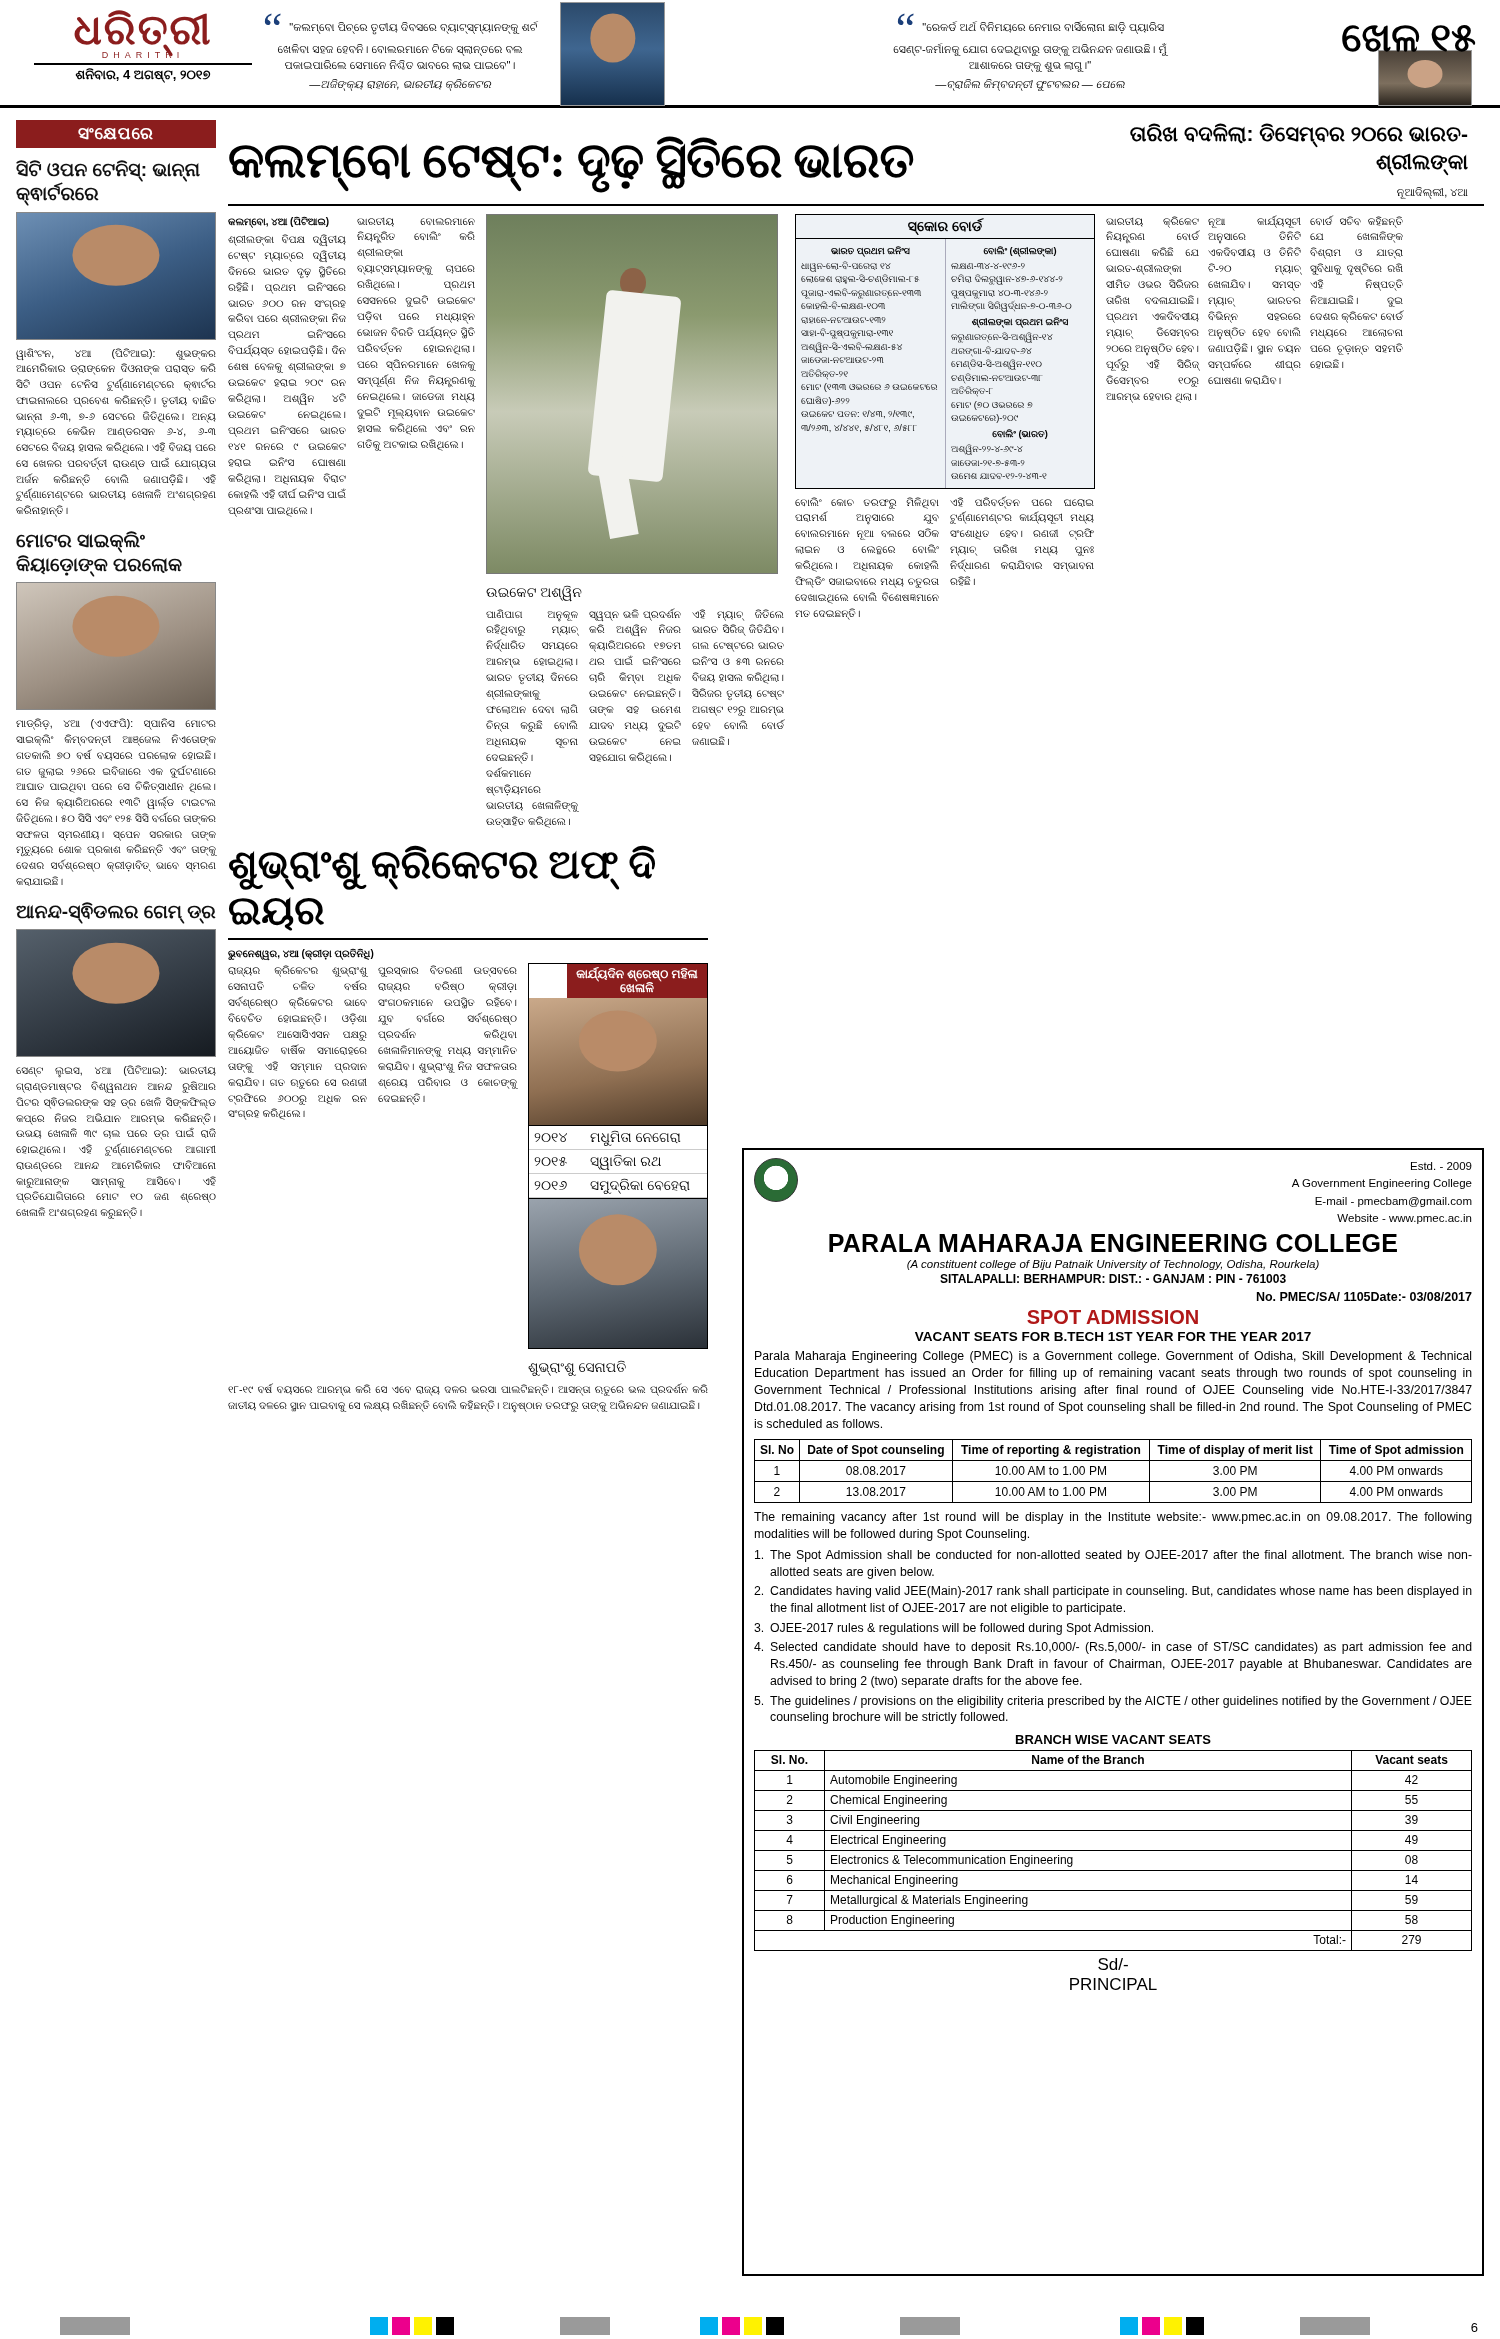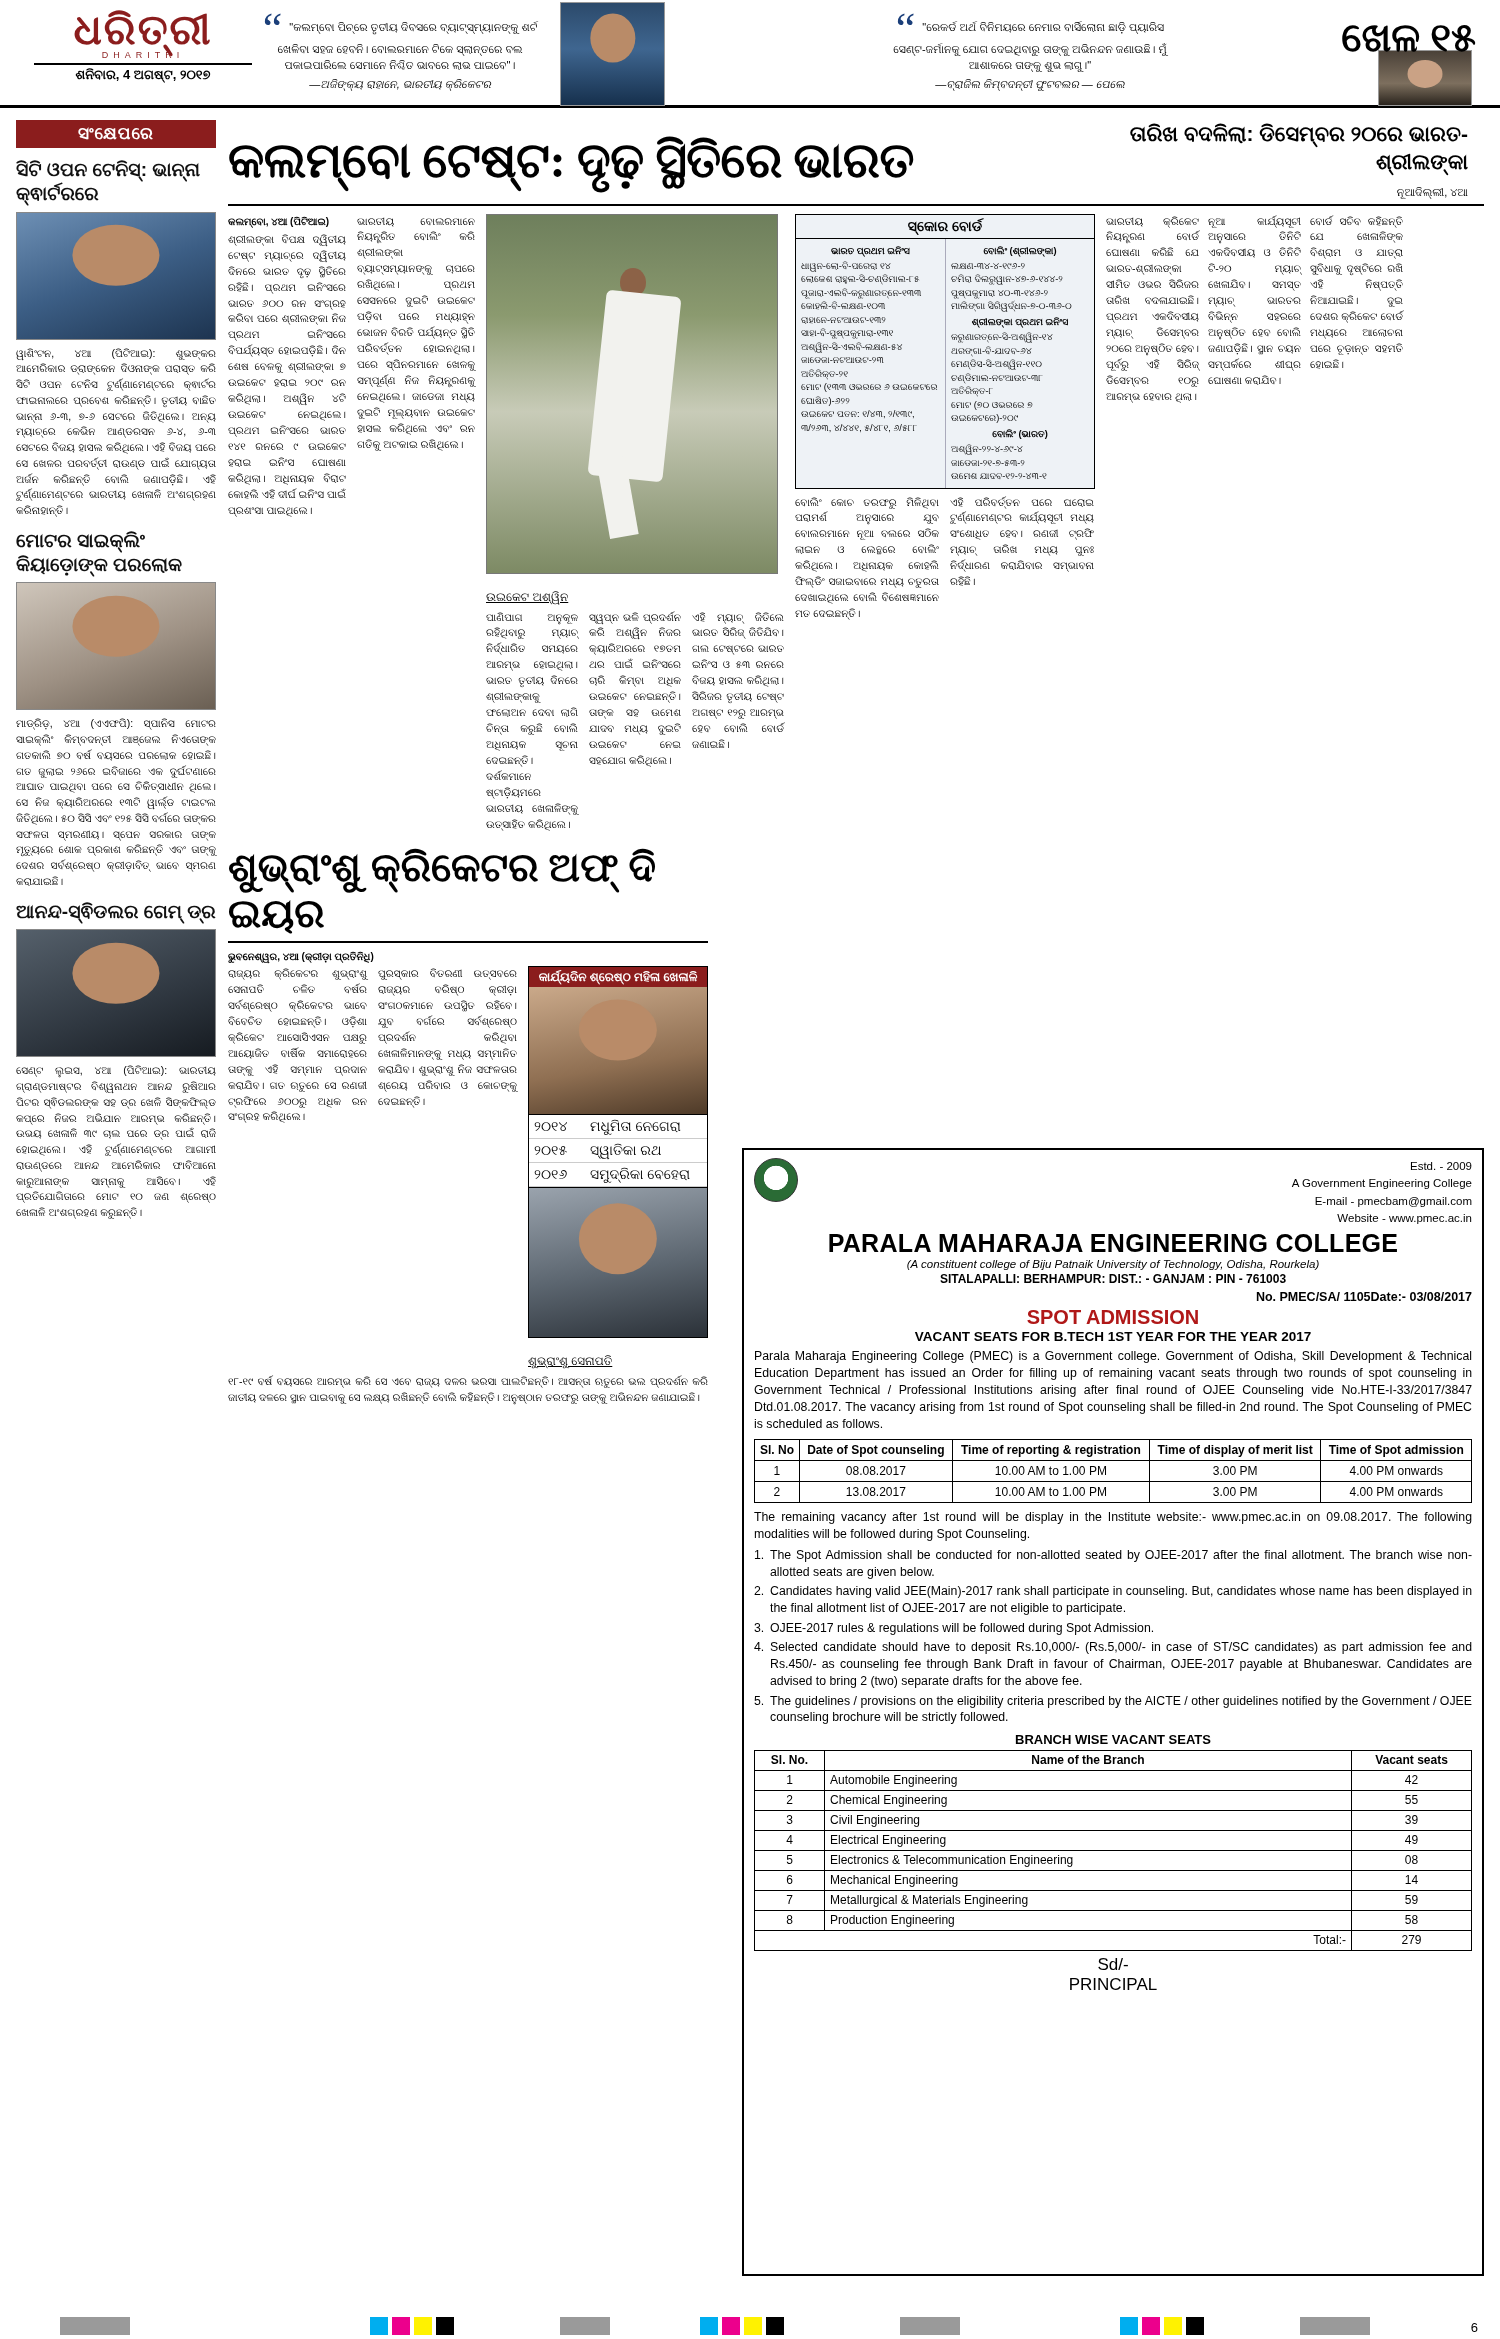--- a/index.html
+++ b/index.html
@@ -65,39 +65,39 @@
   .head-side .small { font-size:11px; font-weight:normal; margin-top:8px; }
   .rule { border-top:2px solid #000; margin:4px 0 8px 0; }
 
   .story { display:flex; gap:11px; }
   .scol { font-size:10.5px; line-height:1.52; text-align:justify; }
   .w1 { width:118px; } .w2 { width:118px; }
   .byline { font-size:10px; font-weight:bold; margin-bottom:3px; }
 
   .news-photo { width:292px; height:360px; border:1px solid #777;
     background:linear-gradient(180deg,#6e7f5c 0%,#8b9a6f 28%,#c8cbb8 55%,#7d8a64 100%); position:relative; }
-  .np-cap { font-size:12px; margin-top:16px;text-decoration:underline; }
+  .np-cap { font-size:14px; margin-top:10px; }
   .player-body { position:absolute; left:38%; top:22%; width:26%; height:52%; background:#f2f2ee; transform:rotate(6deg); border-radius:6px;}
   .player-head { position:absolute; left:46%; top:15%; width:9%; height:8%; border-radius:50%; background:#8c6247;}
   .player-leg { position:absolute; left:40%; top:68%; width:10%; height:22%; background:#f2f2ee; transform:rotate(-10deg);}
 
   
   .scorebox { width:300px; border:1px solid #000; background:#eef2f6; }
   .sb-head { text-align:center; font-weight:bold; font-size:14px; padding:3px 0; border-bottom:1px solid #000;}
   .sb-cols { display:flex; font-size:9.3px; line-height:1.45; }
   .sb-c { padding:4px 5px; width:50%; }
   .sb-c + .sb-c { border-left:1px solid #aab; }
   .sb-sec { font-weight:bold; text-align:center; margin:2px 0; }
 
   
   .sec2 { display:flex; margin-top:12px; gap:12px; }
   .sec2-left { width:480px; }
   .big-head2 { font-size:40px; font-weight:bold; line-height:1.15; font-family:"Liberation Serif",serif; }
   .cap-box { width:180px; border:1px solid #000; }
-  .cap-title { background:#8b1d1d; color:#fff; text-align:center; font-size:12px; font-weight:bold; padding:3px 0;}
+  .cap-title { background:#8b1d1d; color:#fff; text-align:center; font-size:12px; font-weight:bold; padding:3px 0;margin-left:38px;}
   .cap-photo { height:128px; background:linear-gradient(170deg,#caa98a 0%,#8f6f52 60%,#4e3a28 100%); border-bottom:1px solid #000; position:relative;}
   .cap-photo2 { height:150px; background:linear-gradient(170deg,#9aa3ad 0%,#5c6670 55%,#2b3138 100%); border-top:1px solid #000; position:relative;}
   .yr-row { display:flex; font-size:14px; padding:3px 5px; border-bottom:1px solid #ccc; }
   .yr { width:56px; font-weight:normal; }
 
   
   .advert { position:absolute; left:742px; top:1148px; width:742px; height:1128px; border:2px solid #000; background:#fff; padding:8px 10px; font-size:12.5px; }
   .ad-top { display:flex; }
   .ad-logo { width:44px; height:44px; border:1px solid #333; border-radius:50%; margin-right:8px;
              background:radial-gradient(circle at 50% 45%, #ffffff 0 38%, #2a6b35 40% 100%); }

